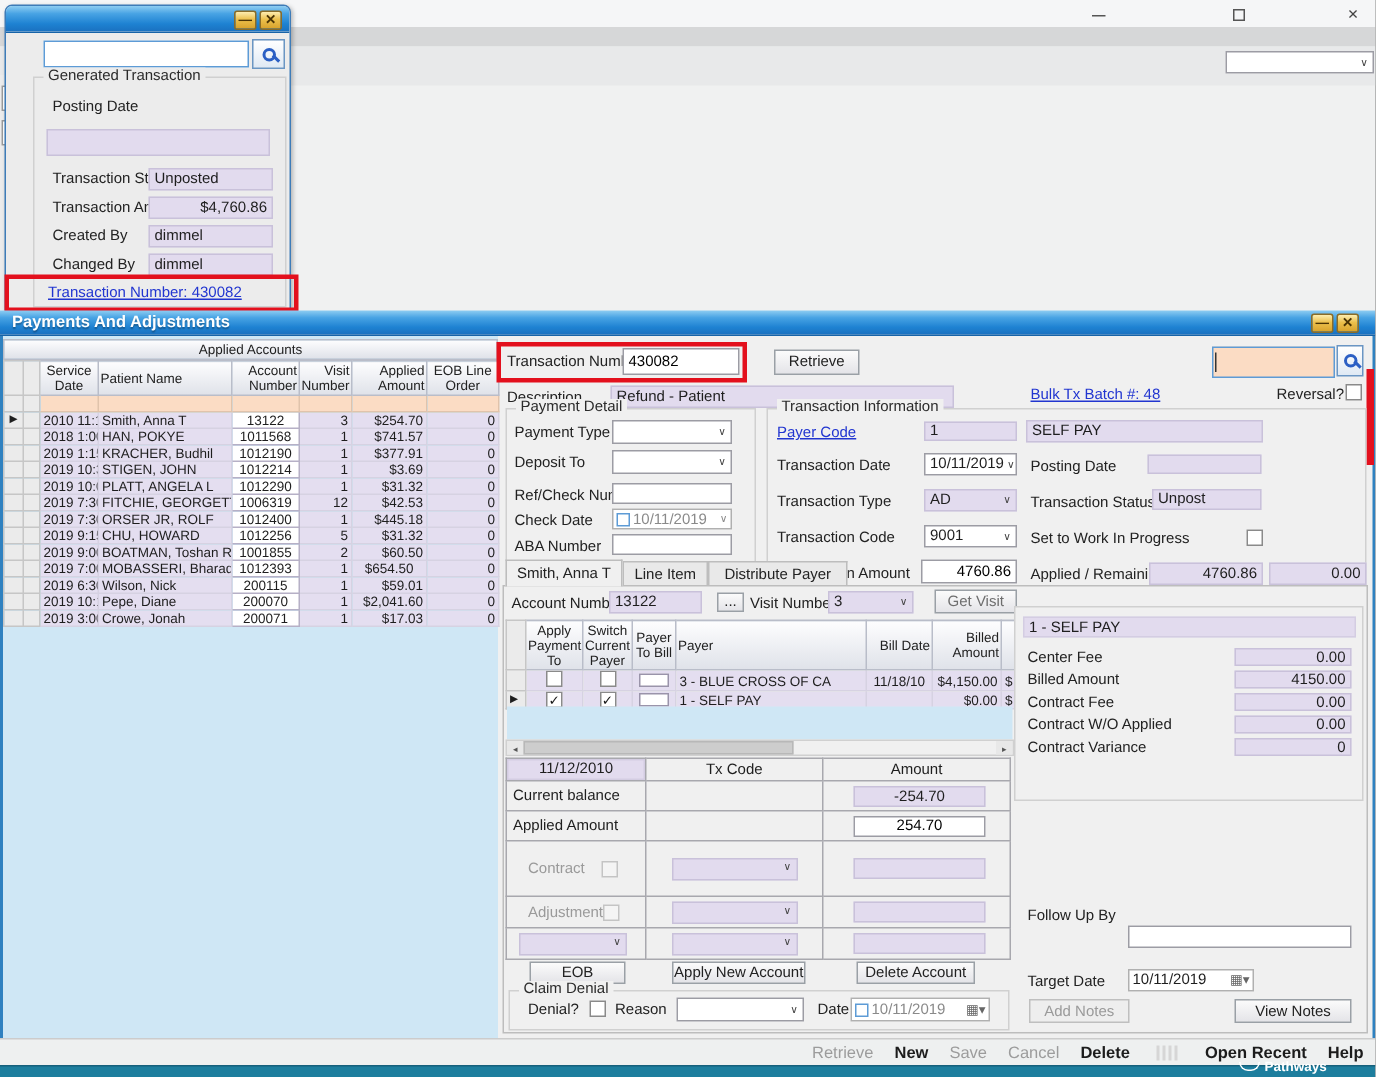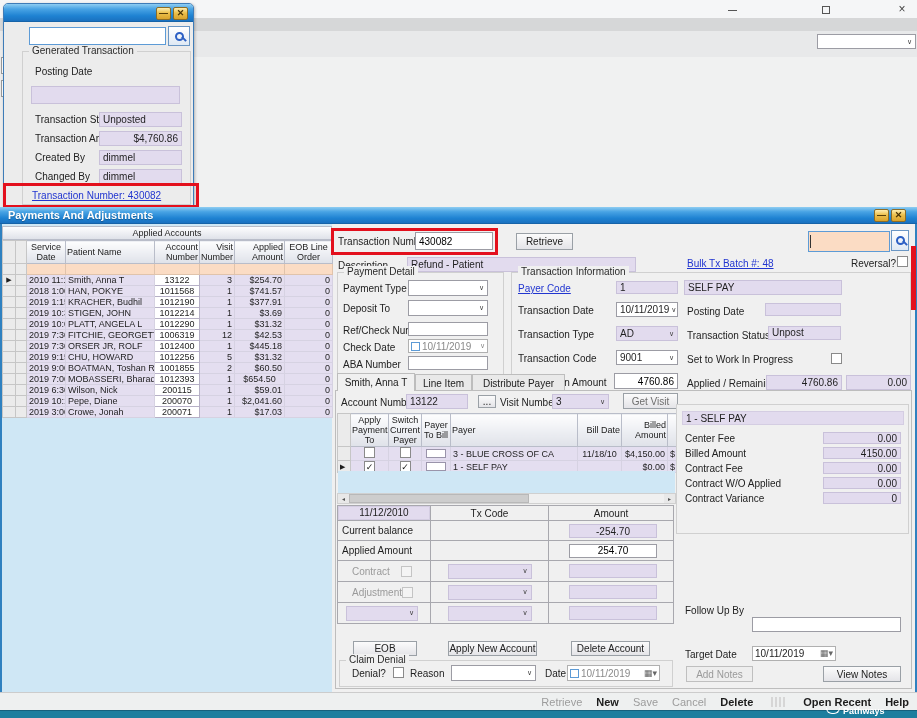--- a/index.html
+++ b/index.html
@@ -486,21 +486,21 @@
             <div class="amtbox lav">-254.70</div>
           </td>
     </tr>
     <tr style="height:20px">
       <td>Applied Amount</td>
       <td></td>
       <td>
             <input class="amtbox white" style="display: block;" value="254.70">
           </td>
     </tr>
-    <tr style="height:21px">
+    <tr style="height:37px">
       <td>
             <div style="display:flex;align-items:center;padding-left:10px">
               <span class="lbl dis" style="position:static">Contract</span>
               <span class="cb dis" style="margin-left:auto;margin-right:14px"></span>
             </div>
           </td>
       <td>
             <div class="combo lav amtcombo">
               <span></span>
               <span class="arr">∨</span>

